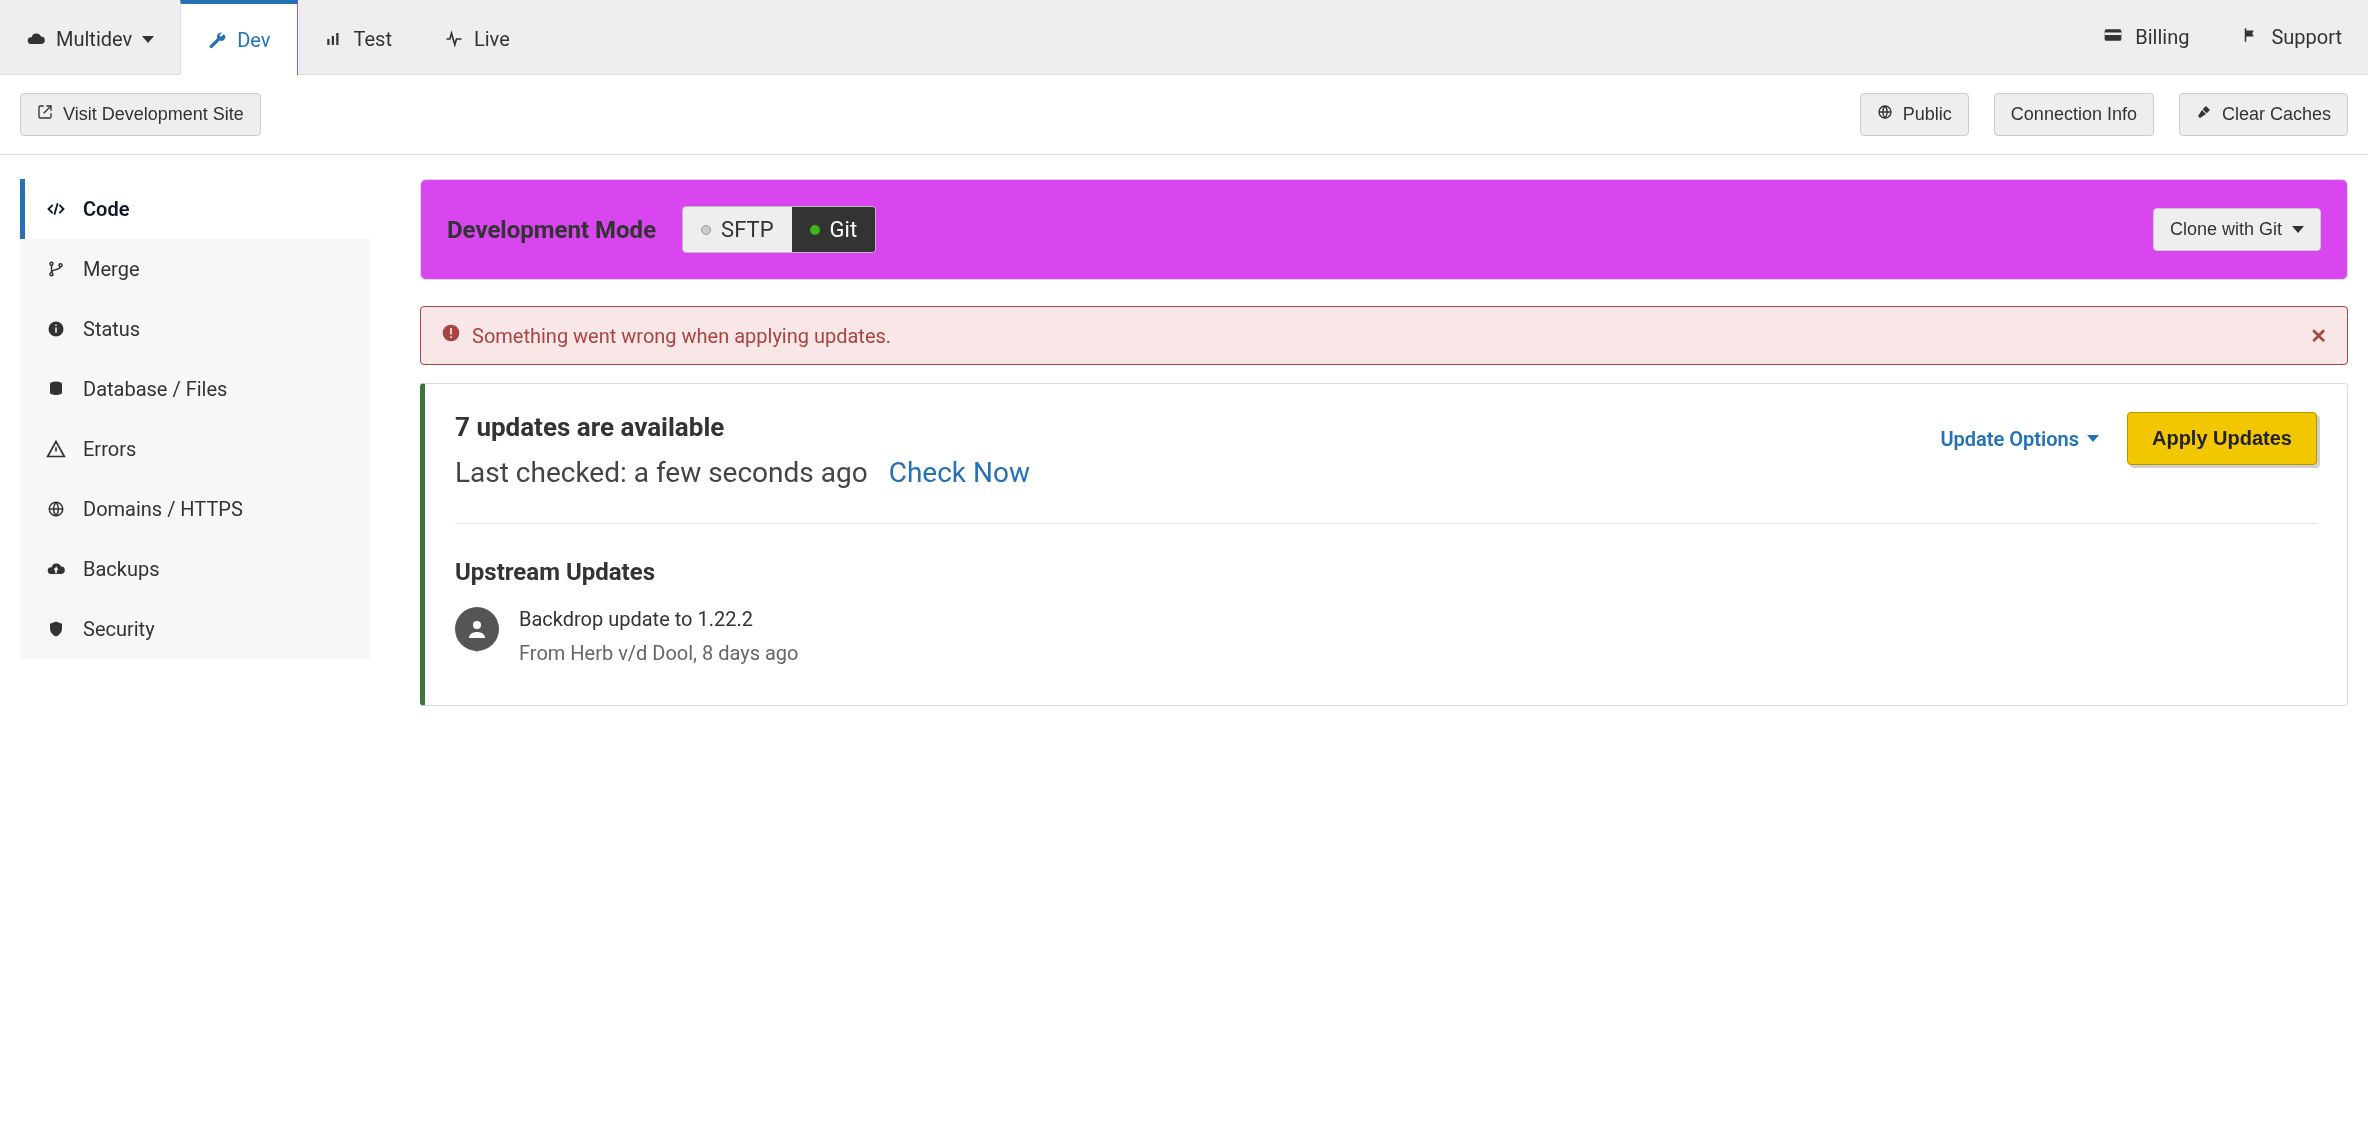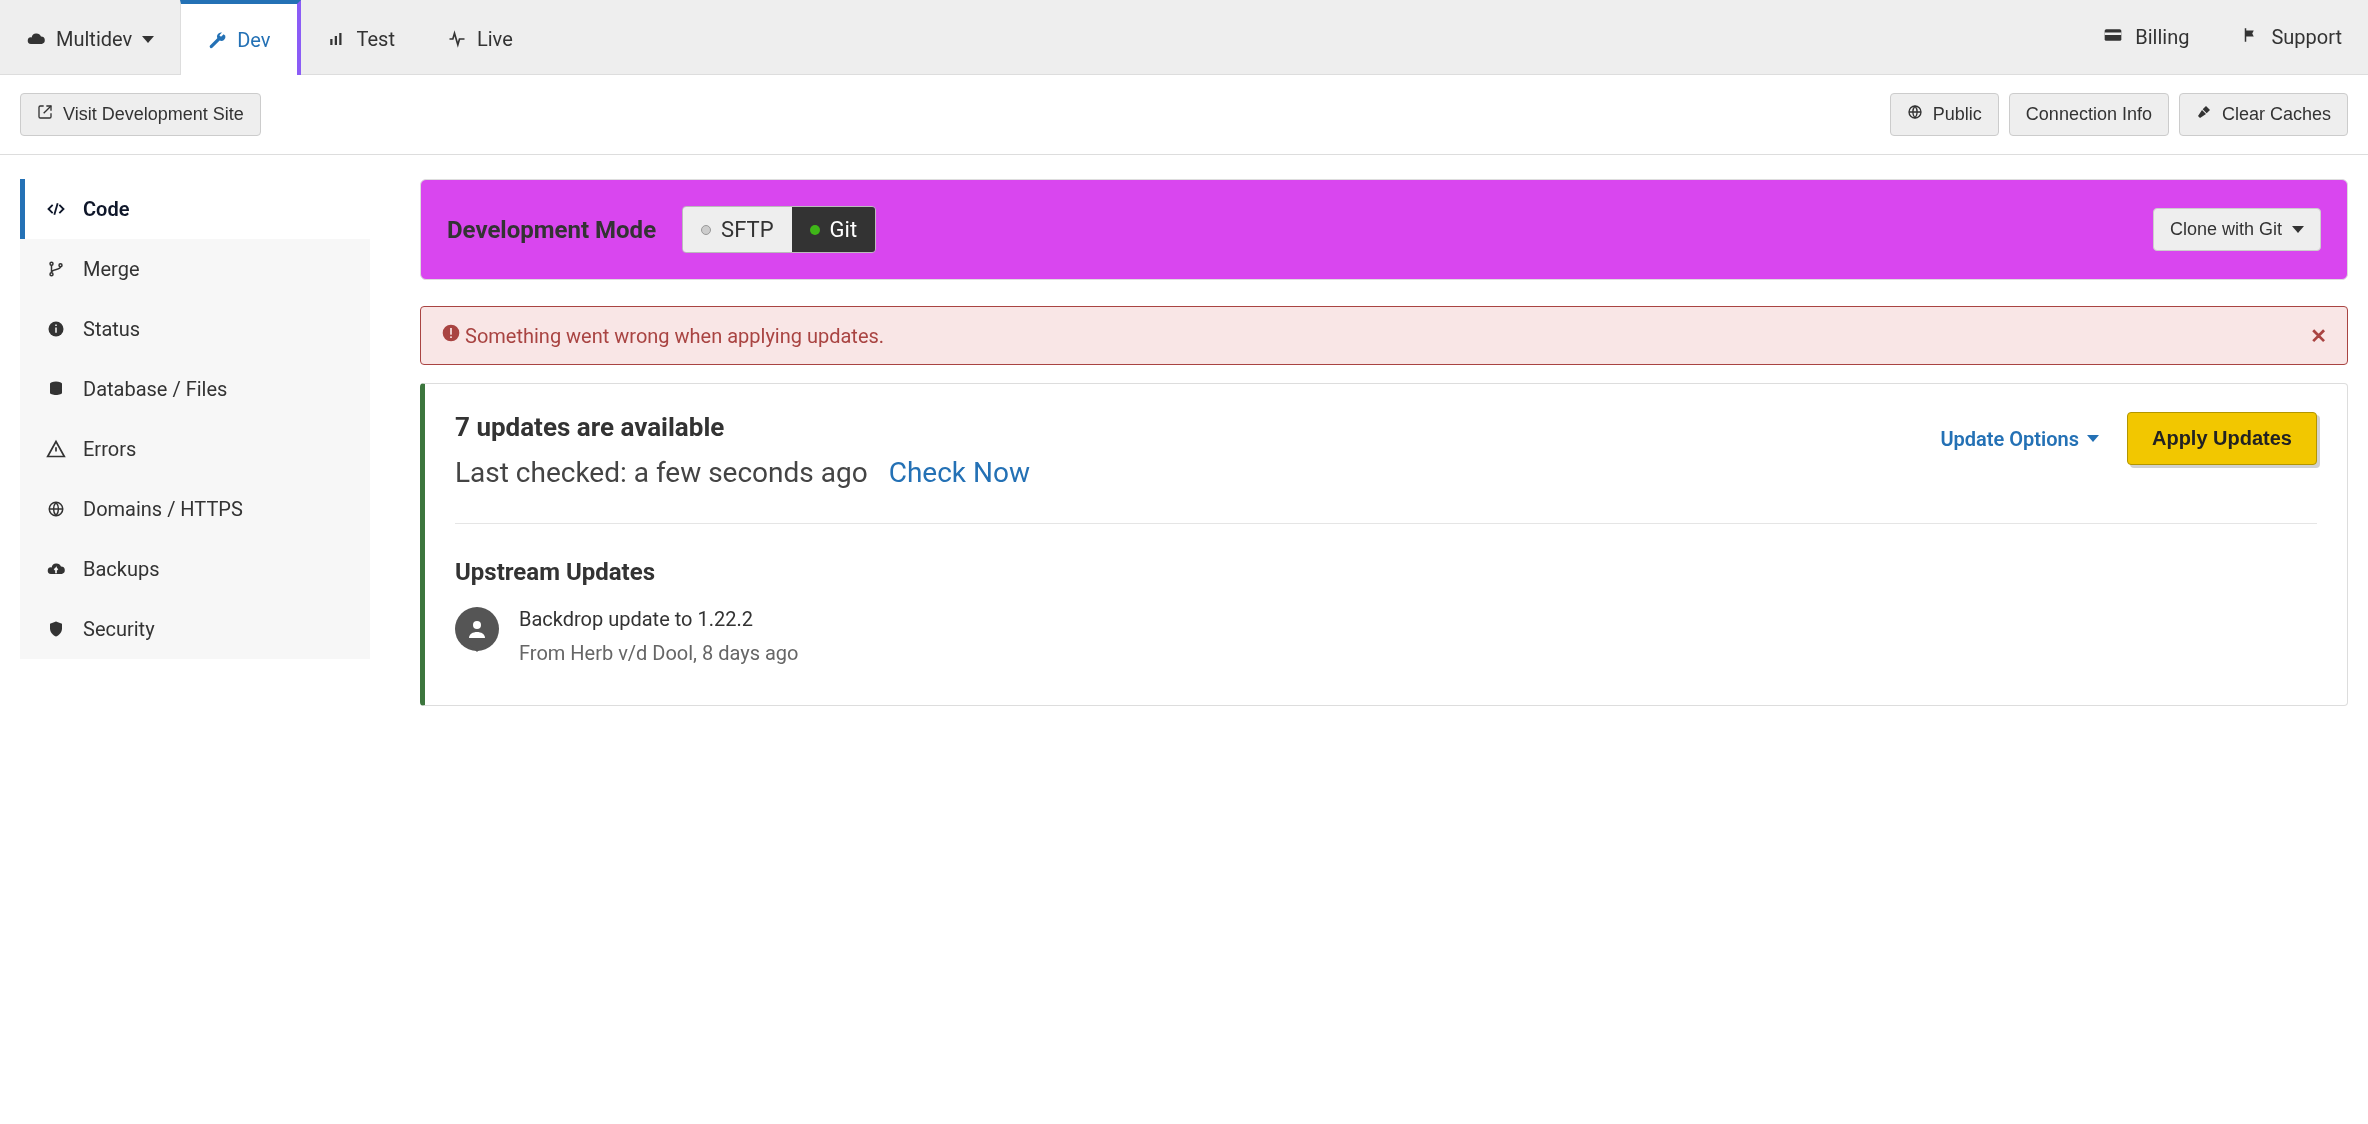--- a/index.html
+++ b/index.html
@@ -29,21 +29,21 @@
     font-size: 20px;
     color: #333;
     cursor: pointer;
     border-top: 4px solid transparent;
   }
   .tab.active {
     background: #fff;
     color: #2471b5;
     border-top: 4px solid #2471b5;
     border-left: 1px solid #ddd;
-    border-right: 4px solid #8b5cf6;
+    border-right: 1px solid #8b5cf6;
     margin-bottom: -1px;
   }
   .tab .ico { width: 20px; height: 20px; display:inline-flex; align-items:center; justify-content:center; }
   .top-action {
     display: flex;
     align-items: center;
     gap: 12px;
     padding: 0 26px;
     font-size: 20px;
     color: #333;
@@ -62,21 +62,21 @@
     align-items:center;
     gap:10px;
     background:#eeeeee;
     border:1px solid #ccc;
     border-radius:4px;
     padding: 10px 16px;
     font-size:18px;
     color:#333;
     cursor:pointer;
   }
-  .subbar-right { display:flex; gap:10px;padding-left:16px; }
+  .subbar-right { display:flex; gap:25px;padding-left:16px; }
   
   .main {
     display:flex;
     padding: 24px 20px 40px 20px;
     gap: 50px;
     align-items:flex-start;
   }
   .sidebar {
     width: 350px;
     flex-shrink:0;
@@ -138,21 +138,21 @@
     border:1px solid #a94442;
     background:#f9e6e6;
     color:#a94442;
     border-radius:4px;
     padding:16px 20px;
     display:flex;
     align-items:center;
     justify-content:space-between;
     font-size:20px;
   }
-  .alert-left { display:flex; align-items:center; gap:4px; }
+  .alert-left { display:flex; align-items:center; gap:11px; }
   .alert-close { cursor:pointer; font-size:20px; font-weight:700; }
   
   .updates-panel {
     margin-top:18px;
     border:1px solid #ddd;
     border-left:5px solid #3c763d;
     border-radius:4px;
     padding: 28px 30px 40px 30px;
   }
   .updates-head { display:flex; justify-content:space-between; align-items:flex-start; }

